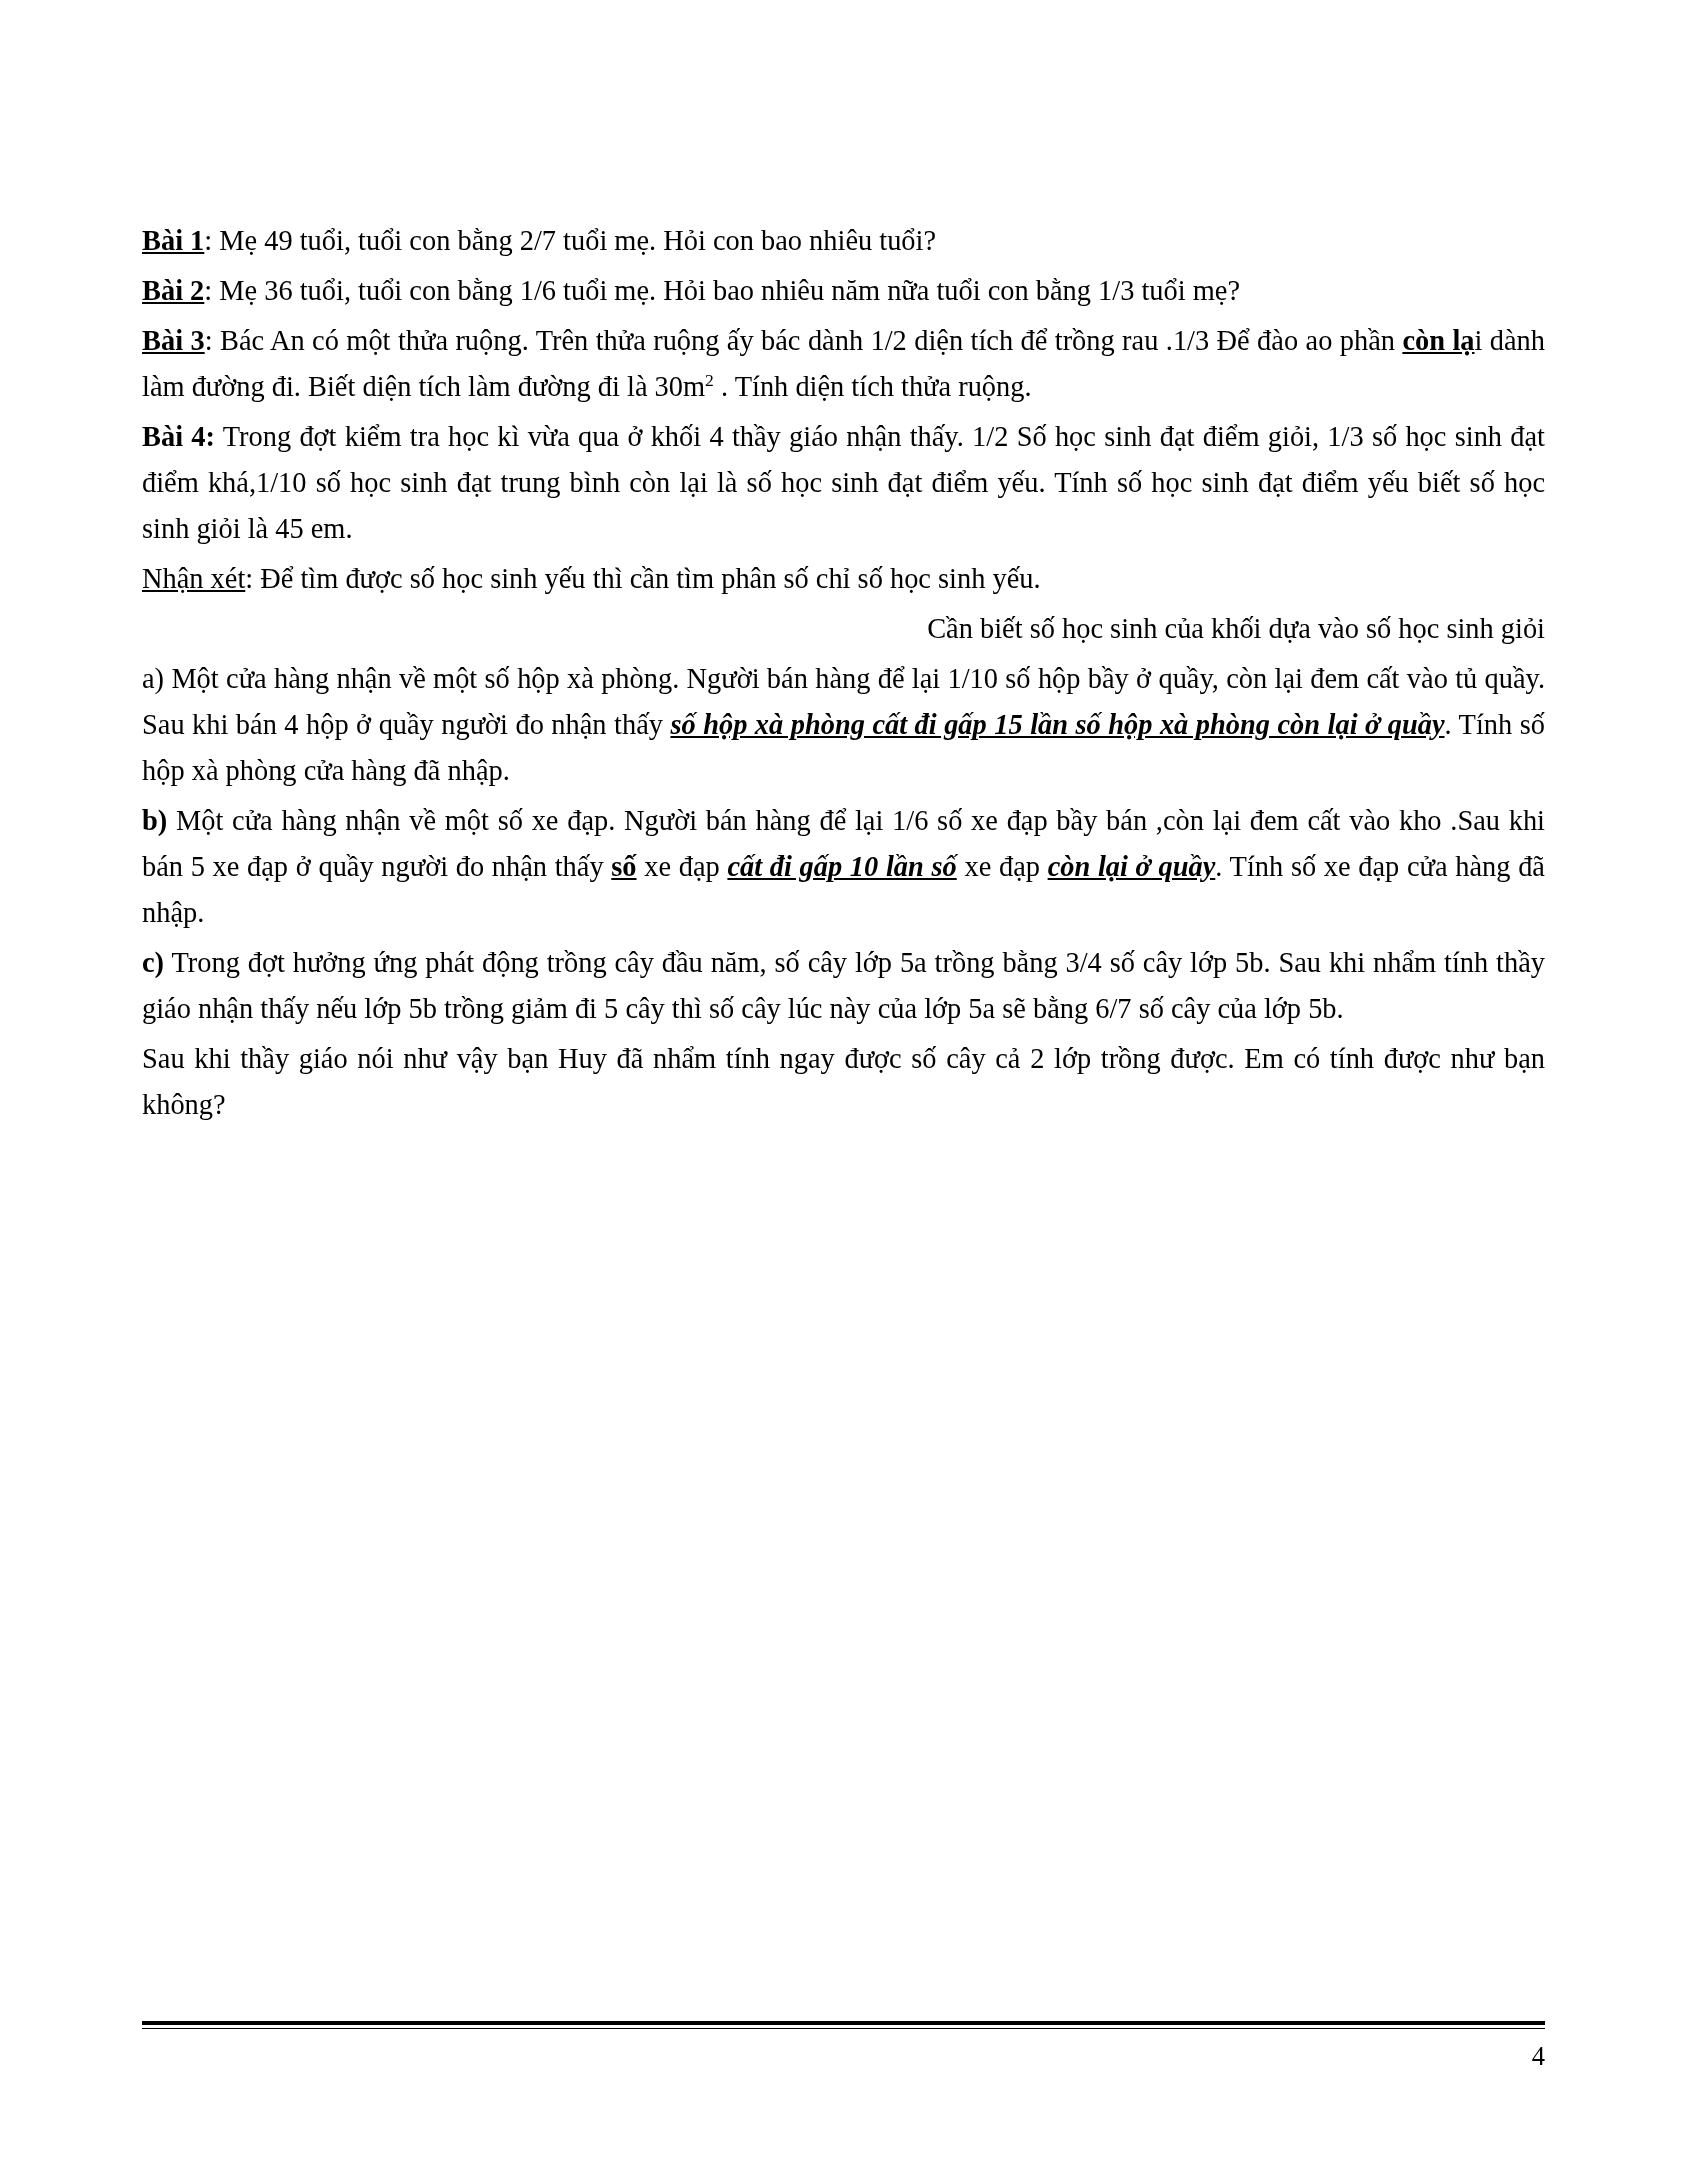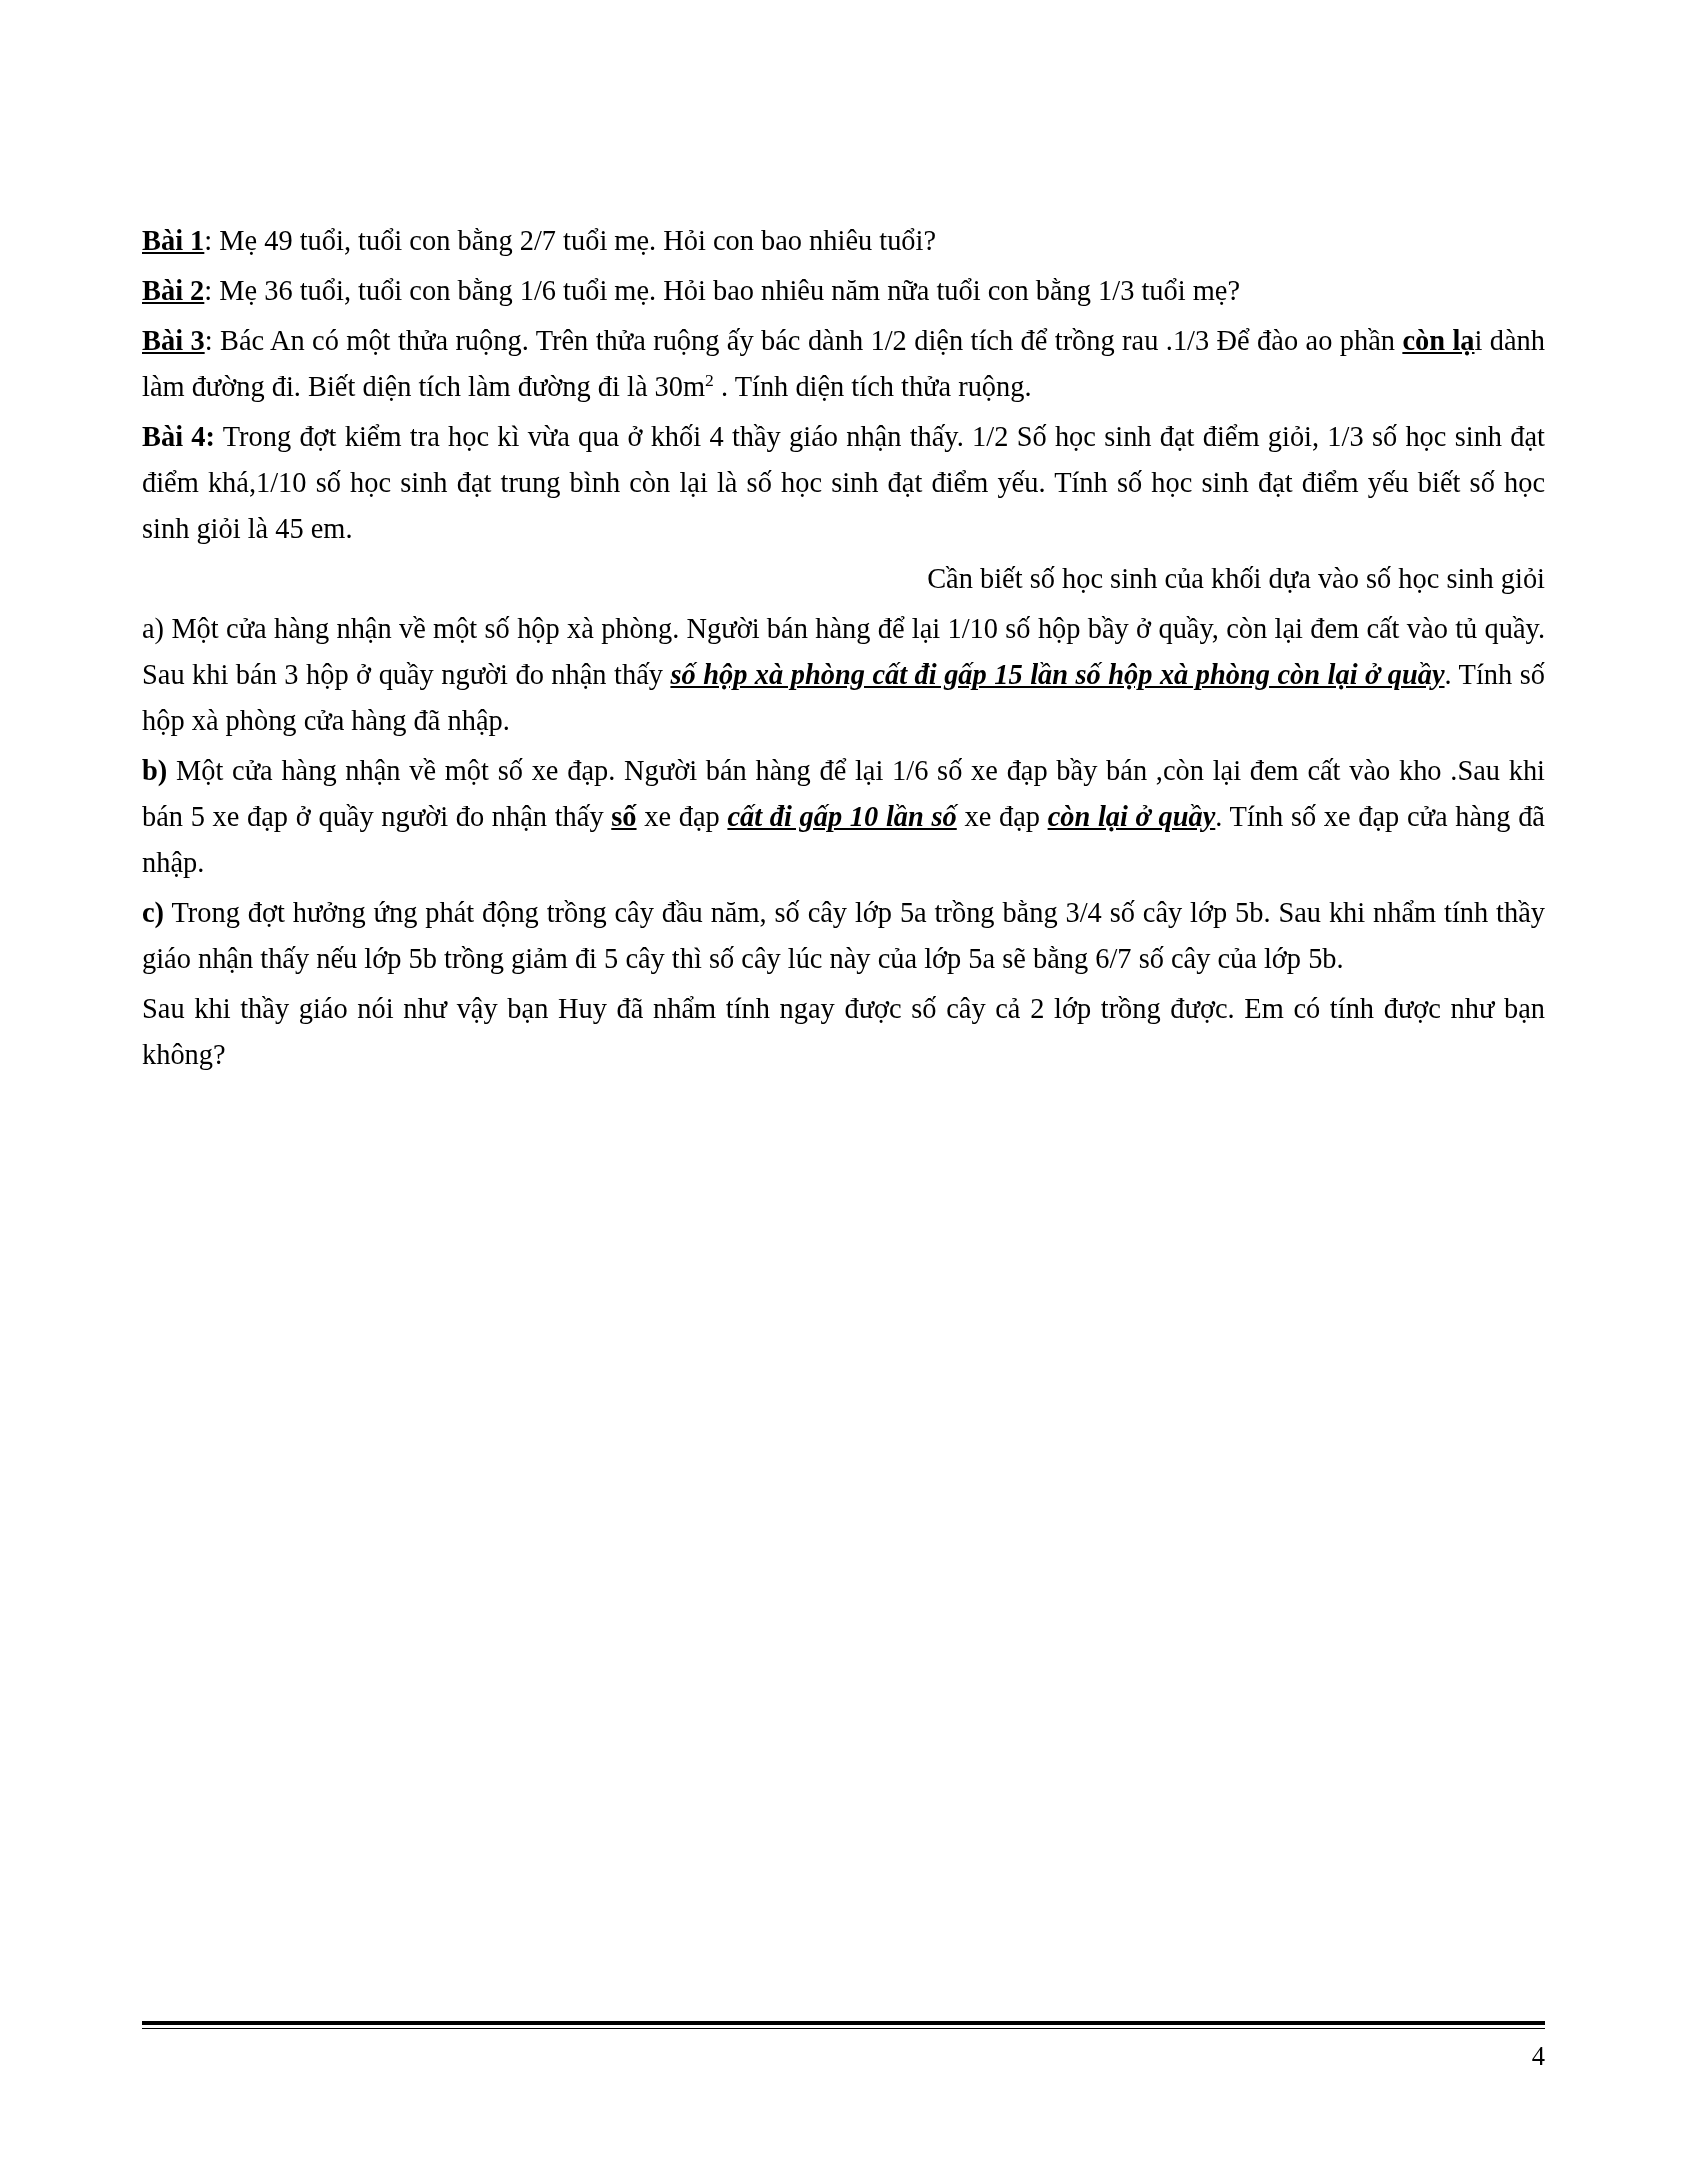--- a/index.html
+++ b/index.html
@@ -76,28 +76,31 @@
     </p>
 
     <p class="para">
       <b class="u">Bài 3</b><span>: Bác An có một thửa ruộng. Trên thửa ruộng ấy bác dành 1/2 diện tích để trồng rau .1/3 Để đào ao phần </span><b class="u">còn lạ</b><span>i dành làm đường đi. Biết diện tích làm đường đi là 30m</span><sup>2</sup><span> . Tính diện tích thửa ruộng.</span>
     </p>
 
     <p class="para">
       <b>Bài 4:</b><span> Trong đợt kiểm tra học kì  vừa qua ở khối 4 thầy giáo nhận thấy. 1/2  Số học sinh đạt  điểm giỏi, 1/3  số học sinh đạt điểm khá,1/10 số học sinh  đạt trung bình còn lại là số học sinh đạt điểm yếu. Tính số học sinh đạt điểm yếu biết số học sinh giỏi là 45 em.</span>
     </p>
 
+    <p class="para">
+      <span class="u">Nhận xét</span><span>: Để tìm được số học sinh yếu thì cần tìm phân số chỉ số học sinh yếu.</span>
+    </p>
 
     <p class="indent-center">
       <span>Cần biết số học sinh của khối dựa vào số học sinh giỏi</span>
     </p>
 
 
     <p class="para">
-      <span>a) Một cửa hàng nhận về một số hộp xà phòng. Người bán hàng để lại 1/10 số hộp bầy ở quầy, còn lại đem cất vào tủ quầy. Sau khi bán 3 hộp ở quầy người đo nhận thấy </span><span class="biu">số hộp xà phòng cất đi gấp 15 lần số hộp xà phòng còn lại ở quầy</span><span>. Tính số hộp xà phòng cửa hàng đã nhập.</span>
+      <span>a) Một cửa hàng nhận về một số hộp xà phòng. Người bán hàng để lại 1/10 số hộp bầy ở quầy, còn lại đem cất vào tủ quầy. Sau khi bán 4 hộp ở quầy người đo nhận thấy </span><span class="biu">số hộp xà phòng cất đi gấp 15 lần số hộp xà phòng còn lại ở quầy</span><span>. Tính số hộp xà phòng cửa hàng đã nhập.</span>
     </p>
 
 
     <p class="para">
       <b>b)</b><span> Một cửa hàng nhận về một số xe đạp. Người bán hàng để lại 1/6 số xe đạp bầy bán ,còn lại đem cất vào kho .Sau khi bán 5 xe đạp ở quầy người đo nhận thấy </span><b class="u">số</b><span> xe đạp </span><span class="biu">cất đi gấp 10 lần số</span><span> xe đạp </span><span class="biu">còn lại ở quầy</span><span>. Tính số xe đạp cửa hàng đã nhập.</span>
     </p>
 
     <p class="para">
       <b>c)</b><span> Trong đợt hưởng ứng phát động trồng cây đầu năm, số cây lớp 5a trồng bằng 3/4  số cây lớp 5b. Sau khi nhẩm tính thầy giáo nhận thấy nếu lớp 5b trồng giảm đi 5 cây thì số cây lúc này của lớp 5a sẽ bằng 6/7 số cây của lớp 5b.</span>
     </p>

